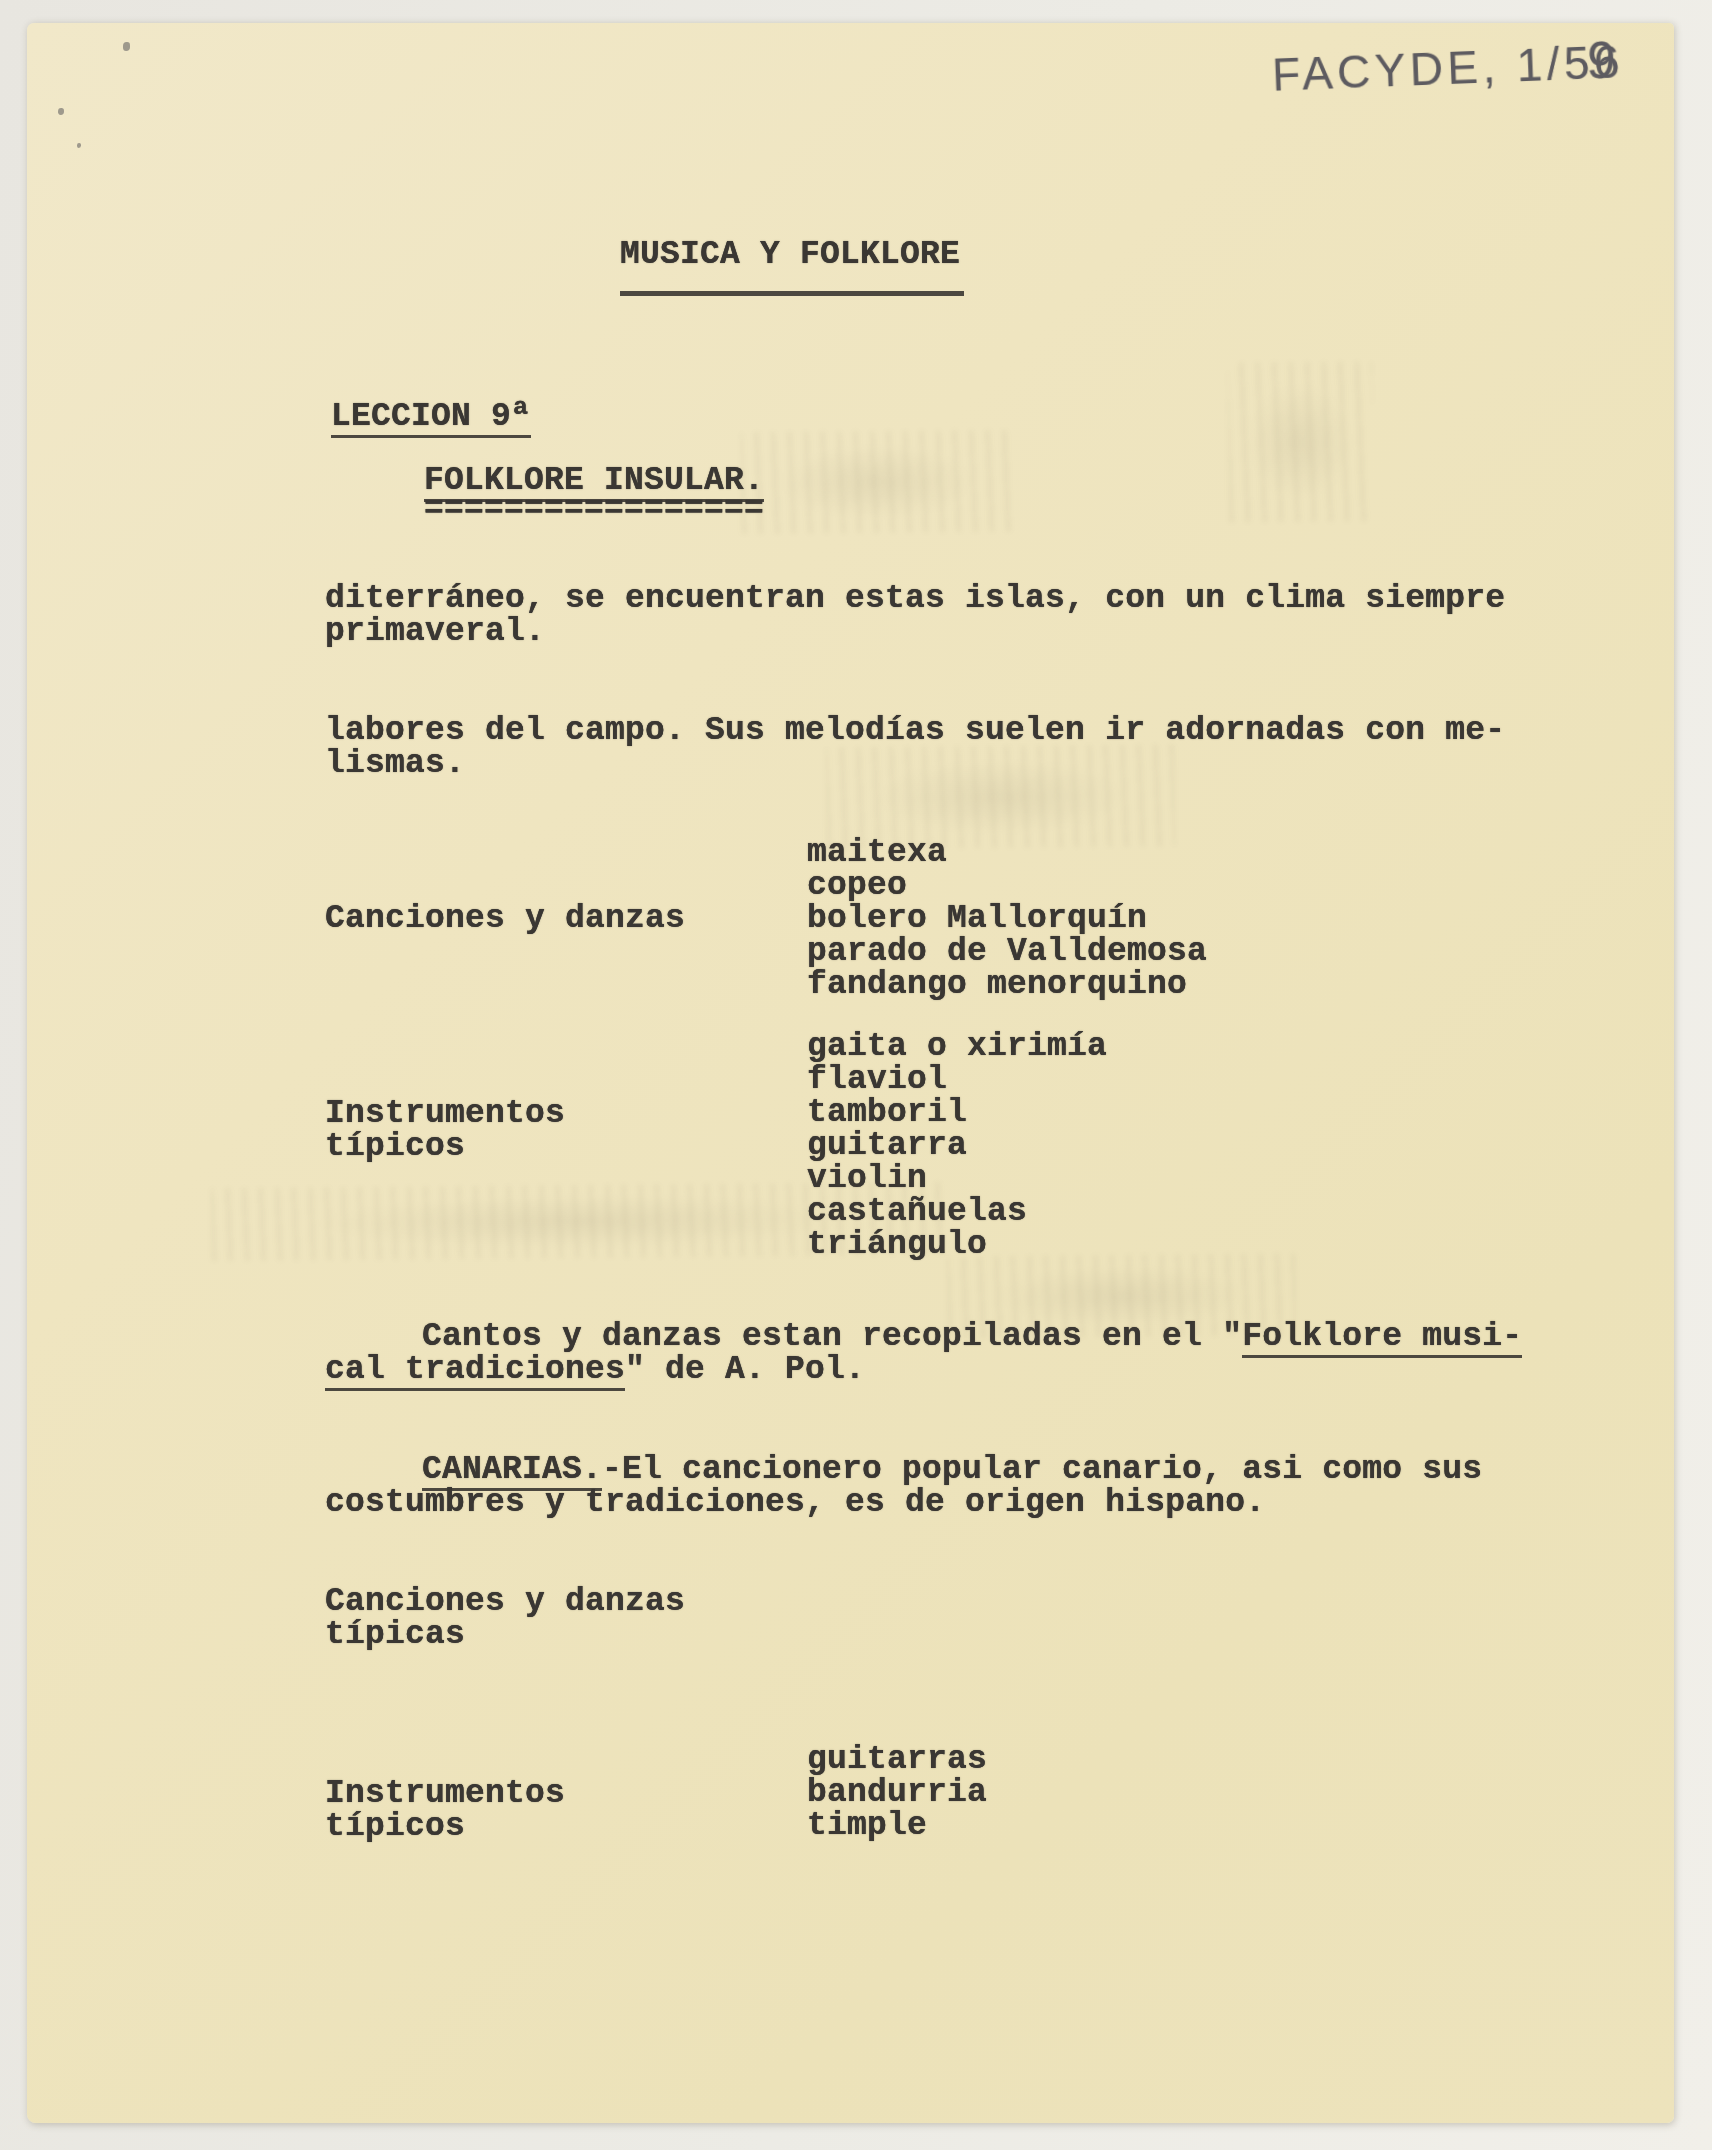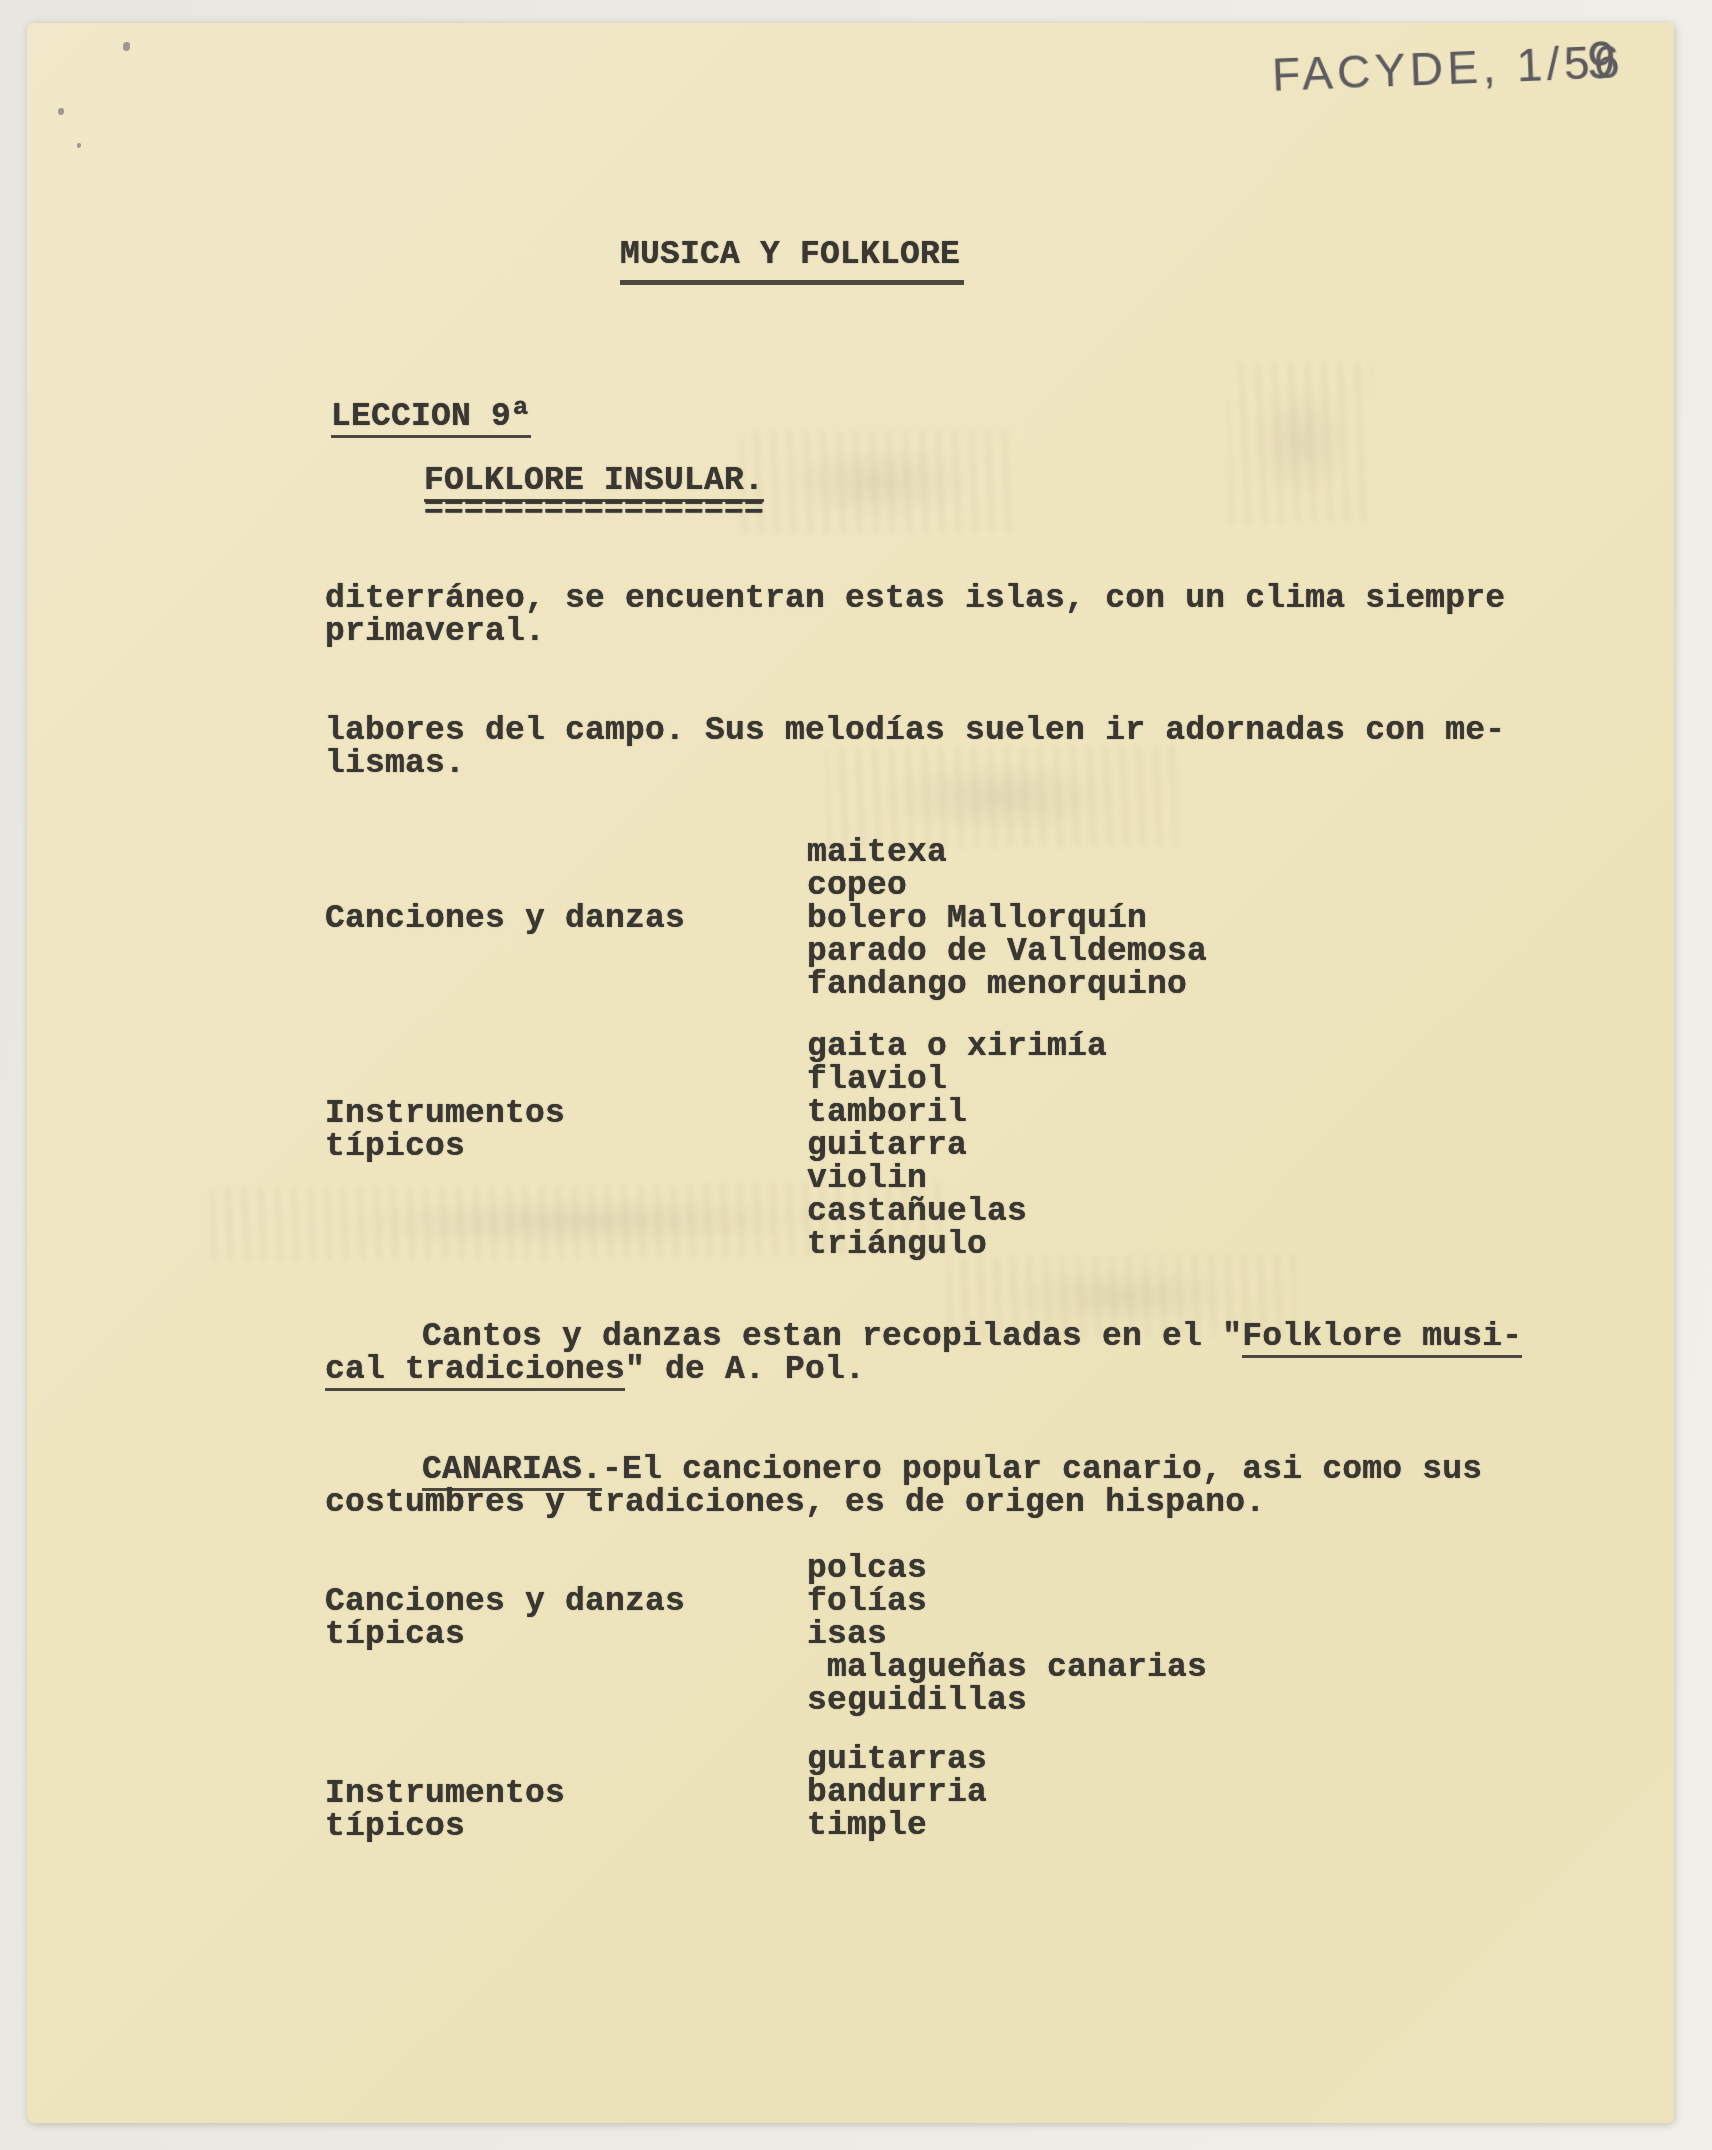--- a/index.html
+++ b/index.html
@@ -21,21 +21,21 @@
   .t {
     position: absolute;
     font: 700 33px/33px "Liberation Mono", "DejaVu Sans Mono", monospace;
     color: #3a3733;
     letter-spacing: 0.2px;
     white-space: pre;
     text-shadow: 0 0 1.5px rgba(58,55,51,0.5), 0 0 0.5px rgba(58,55,51,0.9);
     filter: blur(0.3px);
   }
   .u { border-bottom: 3.9px solid rgba(54,50,46,0.88); }
-  .u-title { border-bottom-width: 5.3px; padding-bottom: 7px; padding-right: 3.9px; }
+  .u-title { border-bottom-width: 5.3px; padding-bottom: 18px; padding-right: 3.9px; }
   
   .hand {
     position: absolute;
     font-family: "Liberation Sans", sans-serif;
     color: #5d5b60;
     font-weight: 400;
     text-shadow: 0 0 1px rgba(93,91,96,0.45);
     filter: blur(0.2px);
   }
   .ref { font-size: 46px; letter-spacing: 4.4px; transform: rotate(-2.2deg); }
@@ -97,25 +97,20 @@
 triángulo</div>
 
   <div class="t" style="left:395px; top:1297px;"><span>Cantos y danzas estan recopiladas en el "</span><span class="u">Folklore musi-</span></div>
   <div class="t" style="left:298px; top:1330px;"><span class="u">cal tradiciones</span><span>" de A. Pol.</span></div>
 
   <div class="t" style="left:395px; top:1430px;text-align:right;"><span class="u">CANARIAS.</span><span>-El cancionero popular canario, asi como sus</span></div>
   <div class="t" style="left:298px; top:1463px;">costumbres y tradiciones, es de origen hispano.</div>
 
   <div class="t" style="left:298px; top:1562px;">Canciones y danzas
 típicas</div>
-  <div class="t" style="left:780px; top:1529px;">polcas
-folías
-isas
- malagueñas canarias
-seguidillas</div>
 
   <div class="t" style="left:298px; top:1754px;">Instrumentos
 típicos</div>
   <div class="t" style="left:780px; top:1720px;">guitarras
 bandurria
 timple</div>
 
   <div class="smudge" style="left:714px; top:408px; width:271px; height:102px;"></div>
   <div class="smudge" style="left:799px; top:723px; width:349px; height:102px;"></div>
   <div class="smudge" style="left:184px; top:1162px; width:736px; height:73px;"></div>

